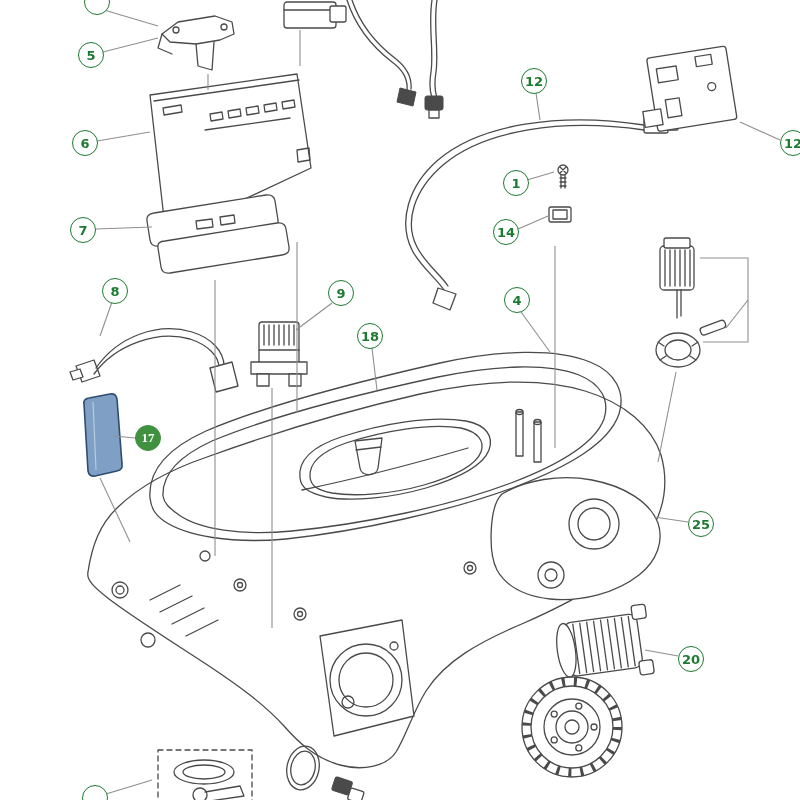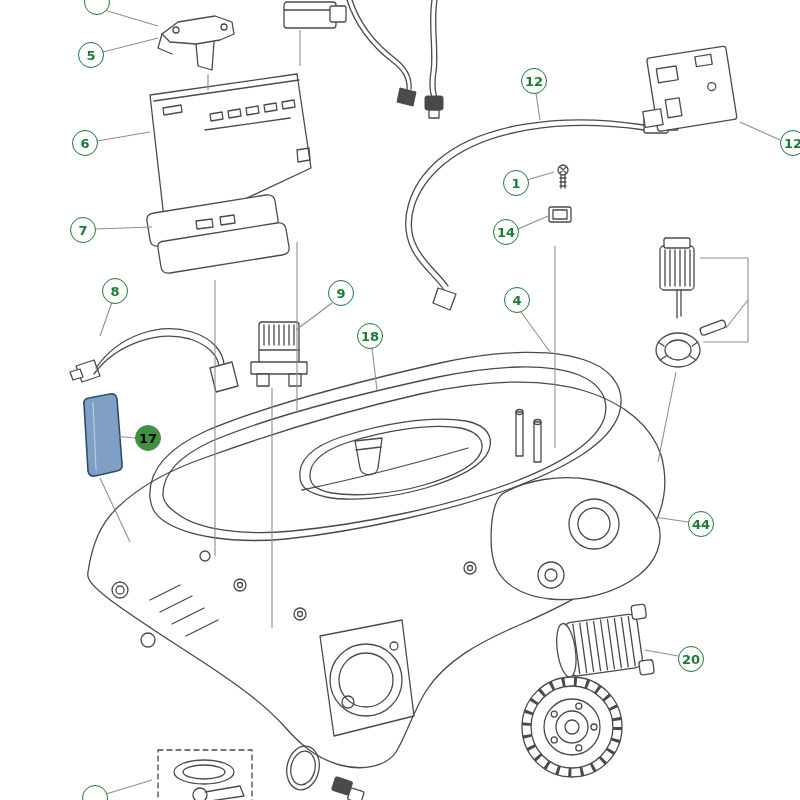--- a/index.html
+++ b/index.html
@@ -21,21 +21,21 @@
   .ld{stroke:var(--leader-line);fill:none;stroke-width:1.1;}
   .dash{stroke-dasharray:5 4;}
   .tread{stroke:var(--line-art);fill:none;stroke-width:9;stroke-dasharray:3 9;}
   .p17{fill:var(--highlight-part-fill);stroke:var(--highlight-part-stroke);stroke-width:1.6;stroke-linejoin:round;}
   .p17line{stroke:#b7cbe0;stroke-width:1.2;fill:none;}
   .callout{position:absolute;width:26px;height:26px;border-radius:50%;
     border:1.6px solid var(--callout-green);background:#fff;color:var(--callout-green);
     display:flex;align-items:center;justify-content:center;
     font-size:13px;font-weight:600;box-sizing:border-box;z-index:5;cursor:pointer;}
   .callout.highlighted{background:var(--callout-highlight-fill);
-    border-color:var(--callout-highlight-fill);color:#000000;}
+    border-color:var(--callout-highlight-fill);color:#ffffff;font-family:Liberation Serif, serif;}
 </style>
 </head>
 <body>
 
 <div class="stage">
 
   <svg width="800" height="800" viewBox="0 0 800 800">
 
     <g>
       <path class="lw" d="M88,572 C92,545 100,524 118,507 C140,486 172,469 207,457 C262,437 332,414 420,394 C480,381 540,377 585,391 C625,403 652,427 661,455 C669,483 664,513 645,541 C620,576 574,601 524,623 C479,642 445,661 426,691 C413,712 406,736 396,752 C386,767 362,771 340,765 C315,758 299,743 284,726 C264,704 239,686 209,666 C174,643 134,618 109,599 C95,588 86,580 88,572 Z"></path>
@@ -267,18 +267,18 @@
   <div class="callout" style="left:70px;top:217px">7</div>
   <div class="callout" style="left:102px;top:278px">8</div>
   <div class="callout" style="left:328px;top:280px">9</div>
   <div class="callout" style="left:521px;top:68px">12</div>
   <div class="callout" style="left:780px;top:130px">12</div>
   <div class="callout" style="left:503px;top:170px">1</div>
   <div class="callout" style="left:493px;top:219px">14</div>
   <div class="callout" style="left:504px;top:287px">4</div>
   <div class="callout" style="left:357px;top:323px">18</div>
   <div class="callout highlighted" style="left:135px;top:425px">17</div>
-  <div class="callout" style="left:688px;top:511px">44</div>
+  <div class="callout" style="left:688px;top:511px">25</div>
   <div class="callout" style="left:678px;top:646px">20</div>
   <div class="callout" style="left:84px;top:-11px"></div>
   <div class="callout" style="left:82px;top:785px"></div>
 
 </div>
 
 </body></html>

